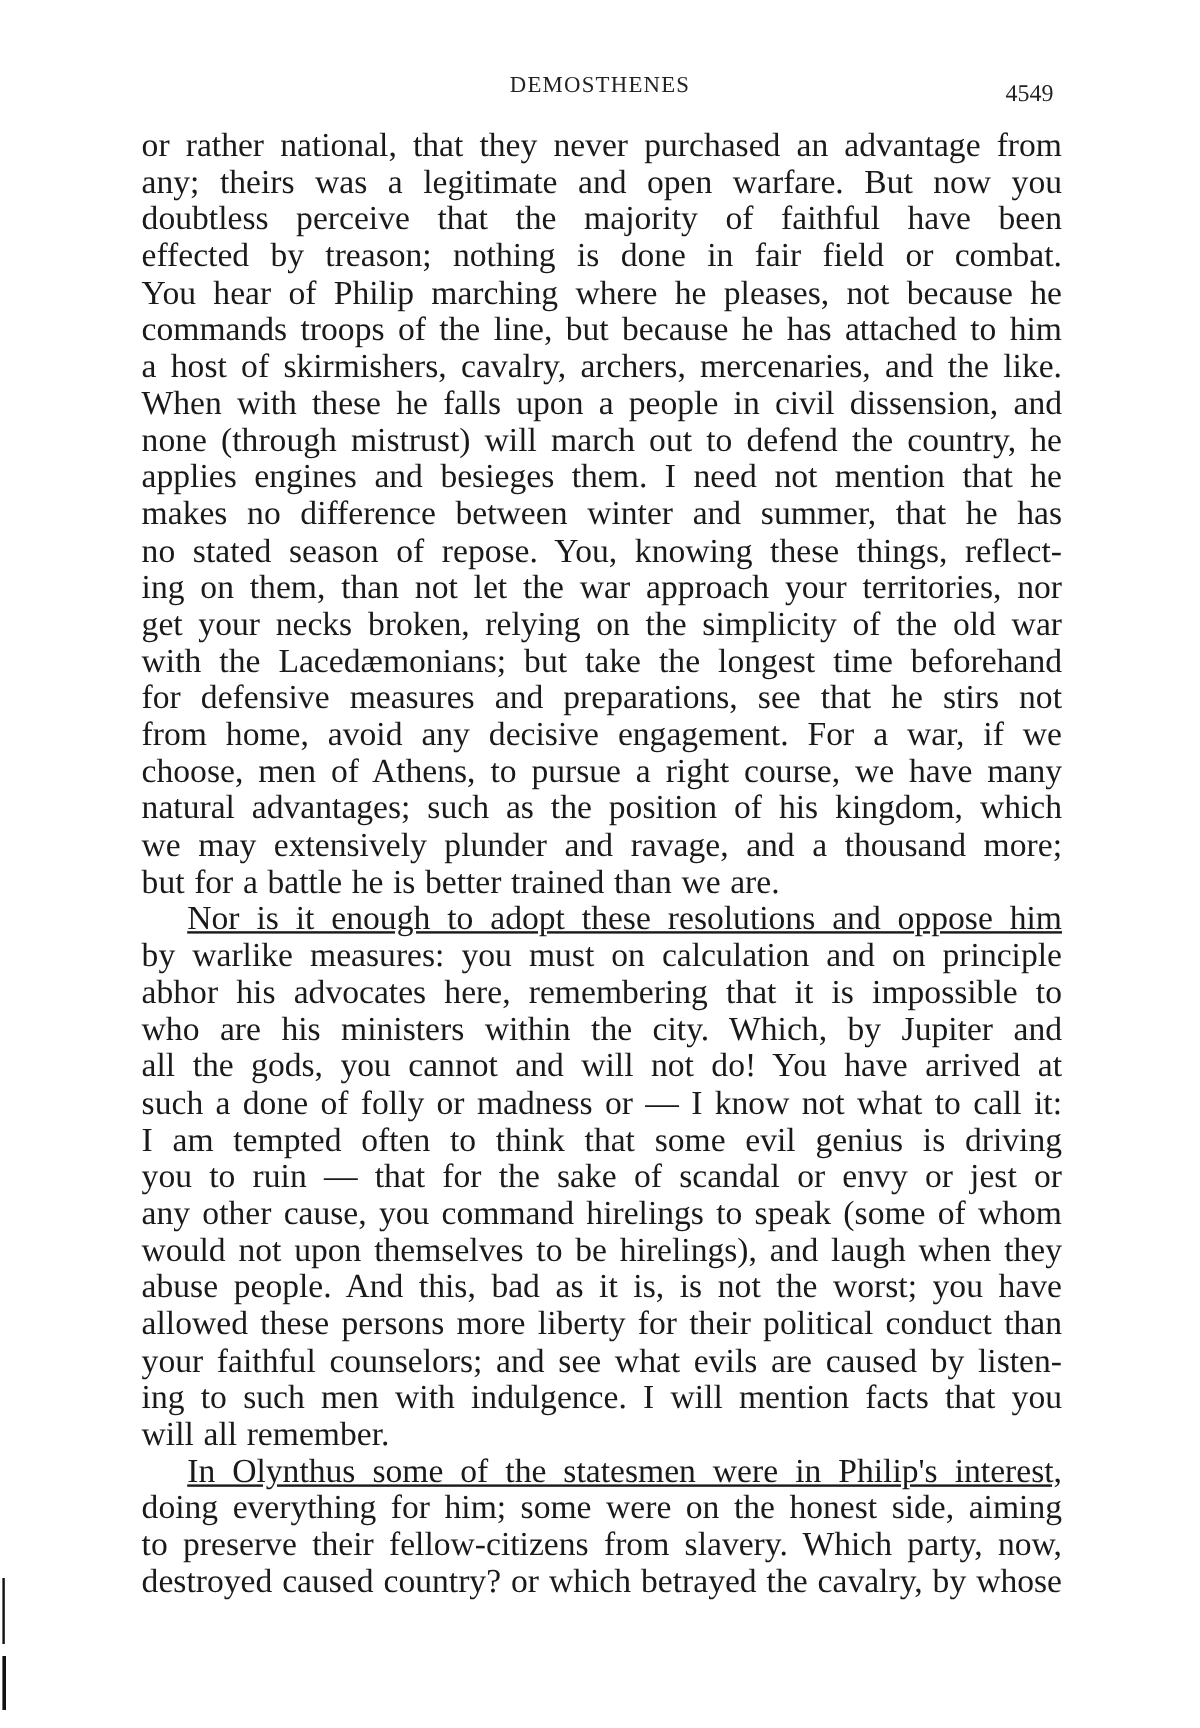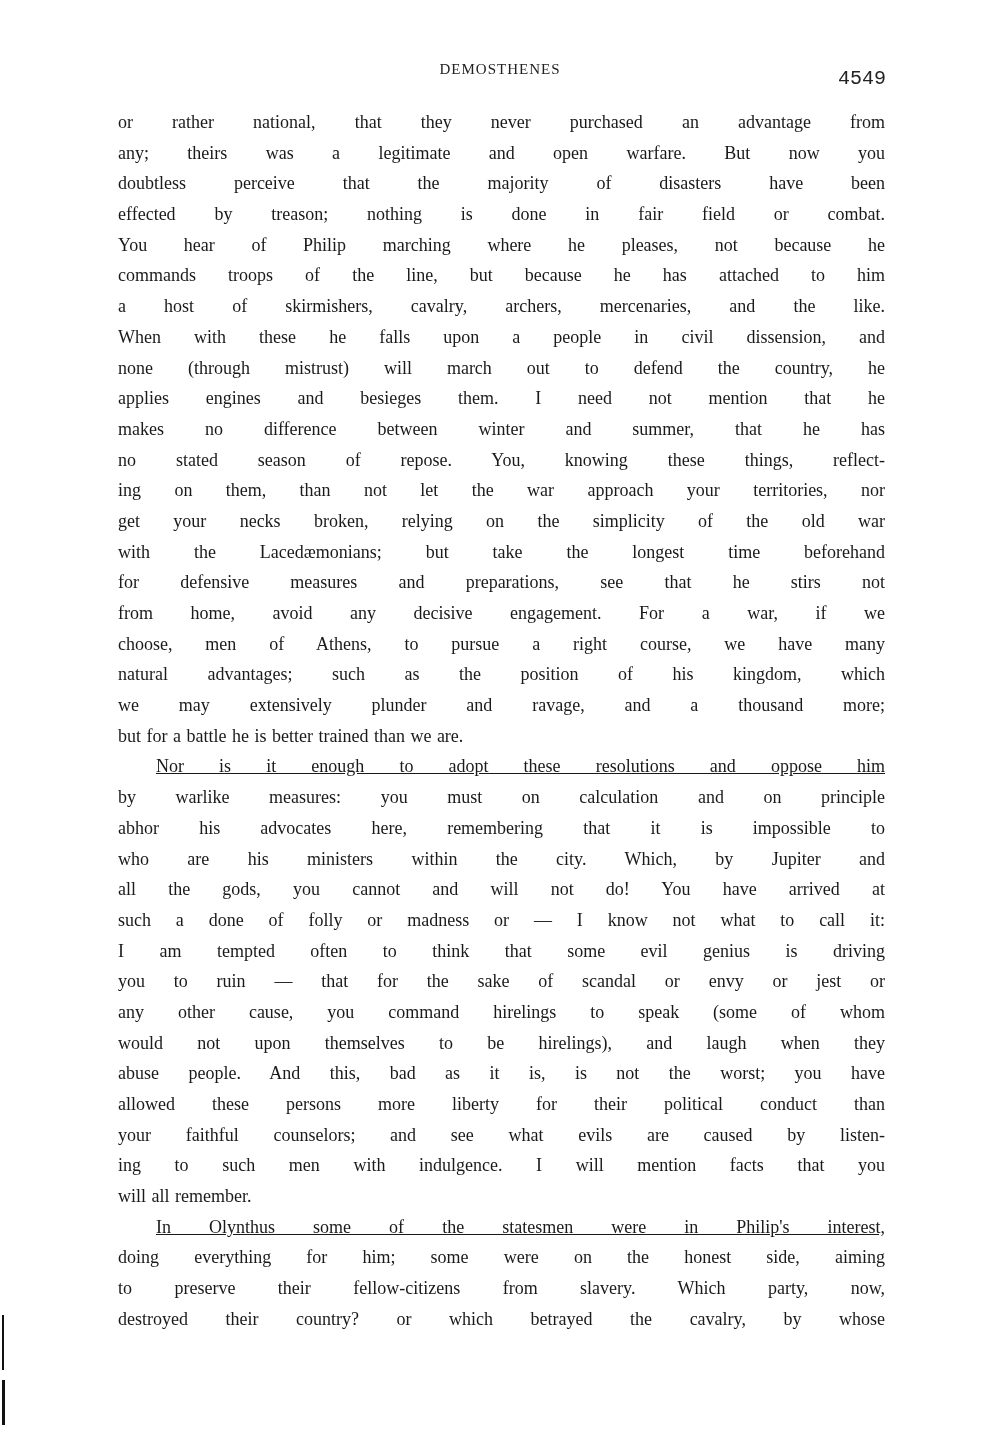--- a/index.html
+++ b/index.html
@@ -14,42 +14,41 @@
       overflow: hidden;
       font-family: "Liberation Serif", "DejaVu Serif", serif;
       color: #1a1a1a;
     }
     .running-head {
       position: absolute;
       top: 61px;
       left: 0;
       width: 1000px;
       text-align: center;
-      font-size: 15px;
+      font-size: 19px;
       letter-spacing: 1px;
       color: #222;
     }
     .page-number {
       position: absolute;
       top: 67px;
       left: 838px;
       font-size: 20px;
       color: #222;
-      font-family: Liberation Mono, monospace;
     }
     .text-block {
       position: absolute;
       top: 107px;
       left: 118px;
       width: 767px;
     }
     .line {
       height: 30.7px;
       line-height: 30.7px;
-      font-size: 18px;
+      font-size: 28px;
       white-space: nowrap;
       text-align: justify;
       text-align-last: justify;
       word-spacing: 1px;
     }
     .line.last {
       text-align-last: left;
     }
     .line.indent {
       padding-left: 38px;
@@ -67,21 +66,21 @@
 </head>
 <body>
 
 <div class="running-head">DEMOSTHENES</div>
 <div class="page-number">4549</div>
 
 <div class="text-block">
   <div>
     <div class="line">or rather national, that they never purchased an advantage from</div>
     <div class="line">any; theirs was a legitimate and open warfare.  But now you</div>
-    <div class="line">doubtless perceive that the majority of disasters have been</div>
+    <div class="line">doubtless perceive that the majority of faithful have been</div>
     <div class="line">effected by treason; nothing is done in fair field or combat.</div>
     <div class="line">You hear of Philip marching where he pleases, not because he</div>
     <div class="line">commands troops of the line, but because he has attached to him</div>
     <div class="line">a host of skirmishers, cavalry, archers, mercenaries, and the like.</div>
     <div class="line">When with these he falls upon a people in civil dissension, and</div>
     <div class="line">none (through mistrust) will march out to defend the country, he</div>
     <div class="line">applies engines and besieges them.  I need not mention that he</div>
     <div class="line">makes no difference between winter and summer, that he has</div>
     <div class="line">no stated season of repose.  You, knowing these things, reflect-</div>
     <div class="line">ing on them, than not let the war approach your territories, nor</div>
@@ -108,18 +107,18 @@
     <div class="line">abuse people.  And this, bad as it is, is not the worst; you have</div>
     <div class="line">allowed these persons more liberty for their political conduct than</div>
     <div class="line">your faithful counselors; and see what evils are caused by listen-</div>
     <div class="line">ing to such men with indulgence.  I will mention facts that you</div>
     <div class="line last">will all remember.</div>
   </div>
   <div>
     <div class="line indent">In Olynthus some of the statesmen were in Philip's interest,</div>
     <div class="line">doing everything for him; some were on the honest side, aiming</div>
     <div class="line">to preserve their fellow-citizens from slavery.  Which party, now,</div>
-    <div class="line">destroyed their country? or which betrayed the cavalry, by whose</div>
+    <div class="line">destroyed caused country? or which betrayed the cavalry, by whose</div>
   </div>
 </div>
 
 <div class="margin-mark mark-a"></div>
 <div class="margin-mark mark-b"></div>
 
 </body></html>

